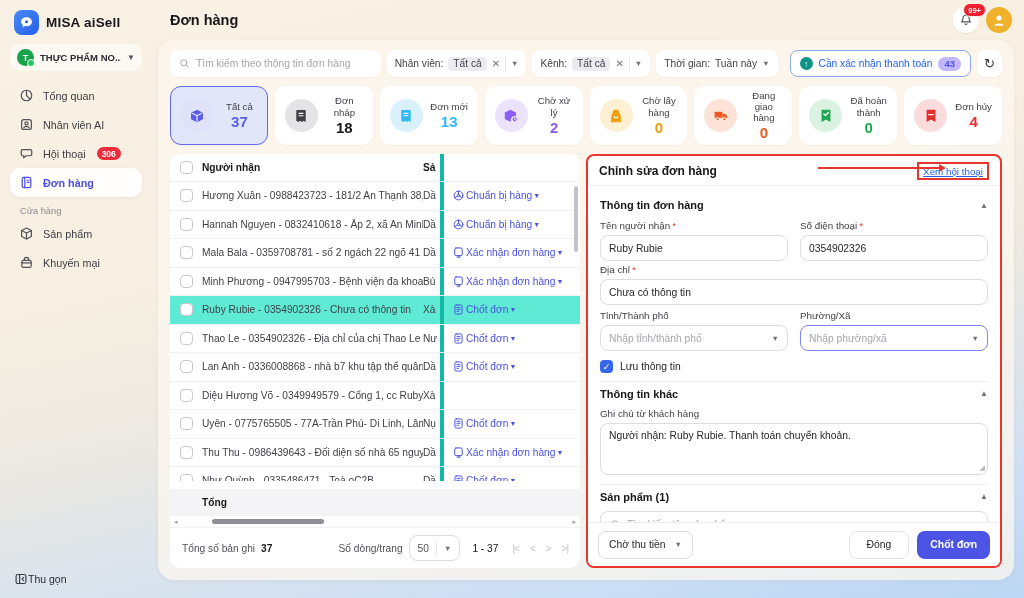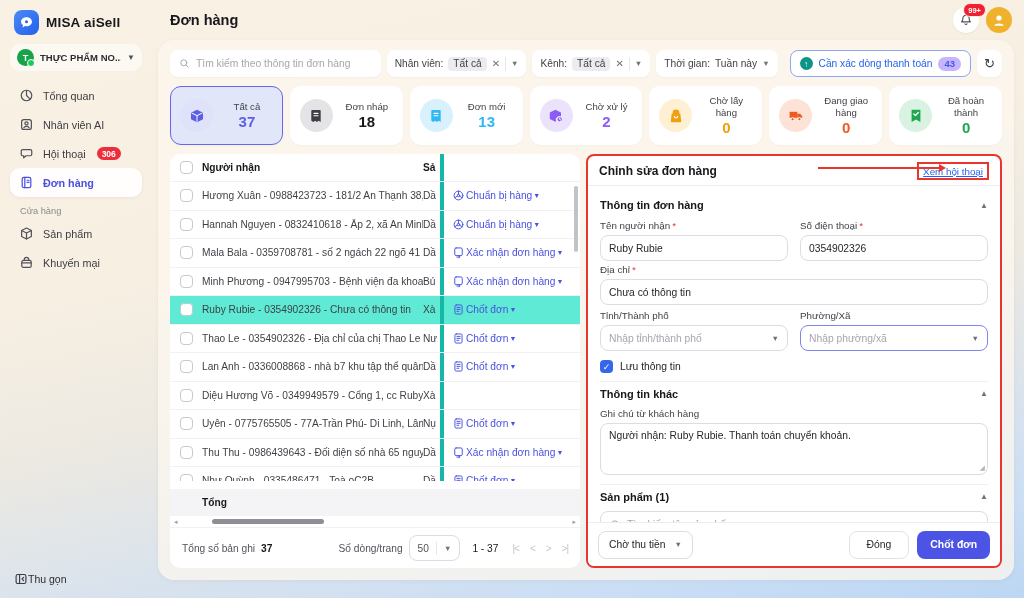--- a/index.html
+++ b/index.html
@@ -282,21 +282,21 @@
         </div>
         <div class="chip">
           <span class="chip-label">Thời gian:</span>
           <span class="chip-value">Tuần này</span>
           <span class="chev">▼</span>
         </div>
       </div>
     <div class="toolbar-spacer"></div>
     <div class="pay-btn">
       <span class="pay-ic">↑</span>
-      <span class="pay-label">Cần xác dòng thanh toán</span>
+      <span class="pay-label">Cần xác nhận thanh toán</span>
       <span class="pay-badge">43</span>
     </div>
     <div class="refresh-btn">
         <span>↻</span>
       </div>
   </div>
 
   <div class="cards" id="cards">
       <div class="card selected">
         <div class="card-iconwrap" style="background: rgb(224, 226, 250); color: rgb(91, 95, 232);">
@@ -376,20 +376,32 @@
       <div class="card">
         <div class="card-iconwrap" style="background: rgb(217, 242, 226); color: rgb(27, 168, 78);">
           <svg viewBox="0 0 16 16">
             <path d="M3.6 1.8h8.8V14l-4.4-2.6L3.6 14z" fill="currentColor"></path>
             <path d="M5.9 6 7.4 7.5l2.9-2.9" stroke="#fff" stroke-width="1.4" fill="none" stroke-linecap="round" stroke-linejoin="round"></path>
           </svg>
         </div>
         <div class="card-texts">
           <div class="card-label">Đã hoàn thành</div>
           <div class="card-value" style="color: rgb(27, 168, 78);">0</div>
+        </div>
+      </div>
+      <div class="card">
+        <div class="card-iconwrap" style="background: rgb(251, 220, 220); color: rgb(226, 48, 48);">
+          <svg viewBox="0 0 16 16">
+            <path d="M3.6 1.8h8.8V14l-4.4-2.6L3.6 14z" fill="currentColor"></path>
+            <path d="M5.8 6.6h4.4" stroke="#fff" stroke-width="1.4" fill="none" stroke-linecap="round"></path>
+          </svg>
+        </div>
+        <div class="card-texts">
+          <div class="card-label">Đơn hủy</div>
+          <div class="card-value" style="color: rgb(226, 48, 48);">4</div>
         </div>
       </div>
     </div>
 
   <div class="content">
 
     <div class="table-panel">
       <div class="t-row t-head">
         <span class="cb"></span>
         <span class="t-name">Người nhận</span>

